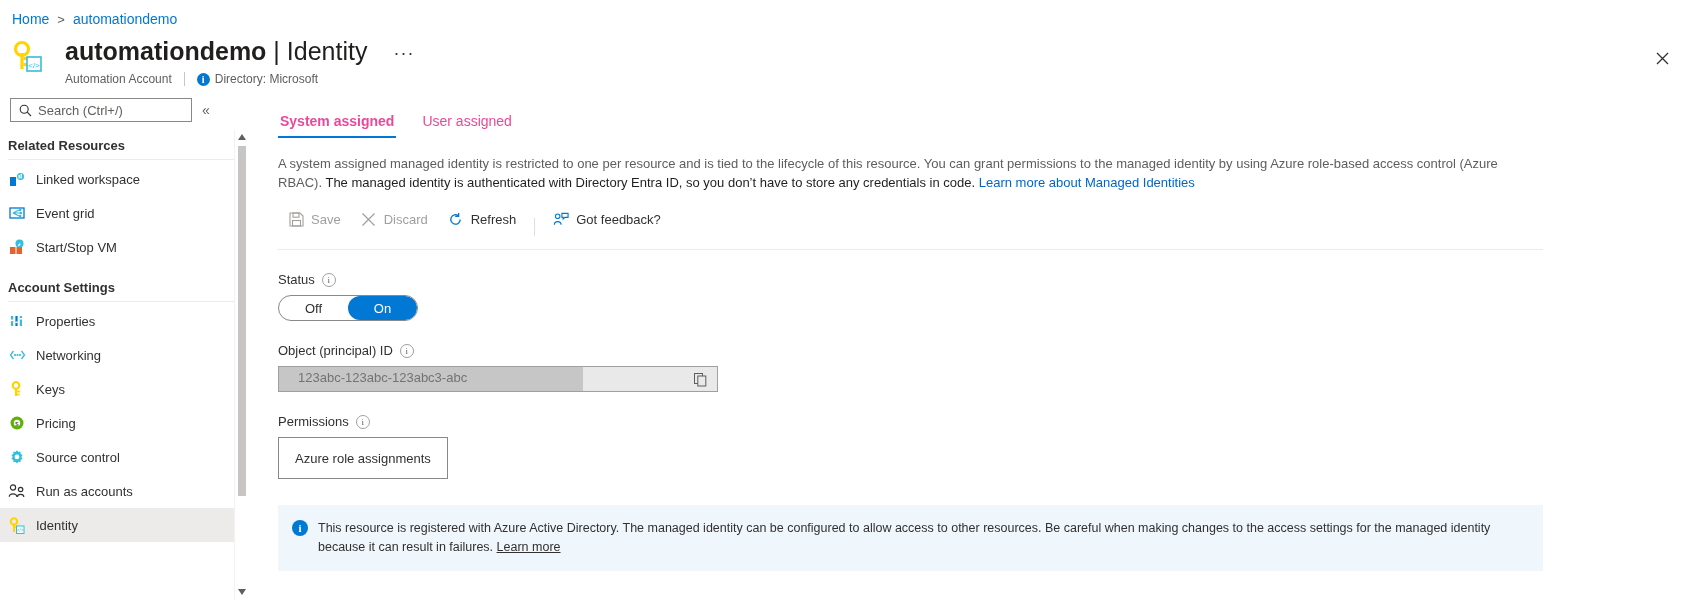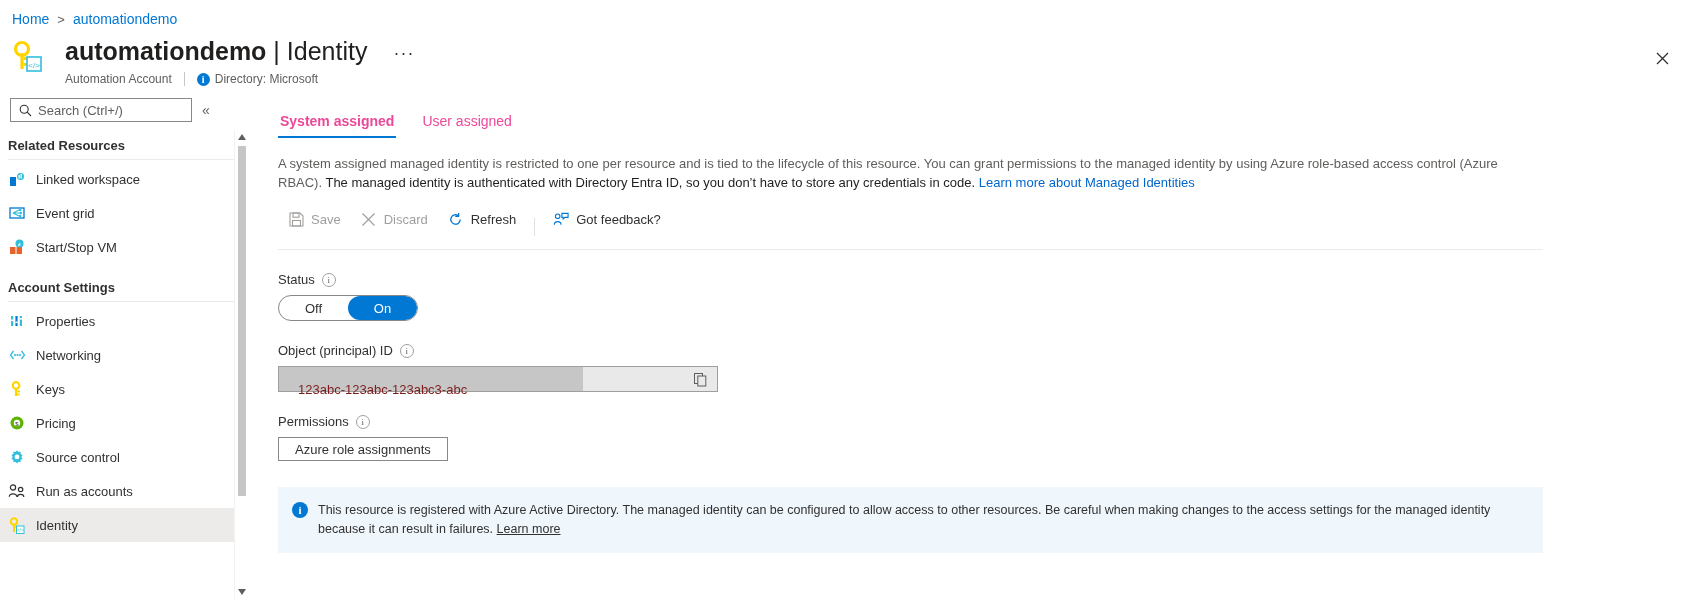--- a/index.html
+++ b/index.html
@@ -236,33 +236,33 @@
     background: #e9e9e9;
     margin-top: 8px;
   }
   .idwrap { position: relative; width: 440px; }
   .idhighlight {
     position: absolute; left: 1px; top: 1px;
     width: 304px; height: 24px;
     background: #c6c6c6;
   }
   .idtext {
-    position: absolute; left: 20px; top: 16px;
-    font-size: 13px; color: #7f1d1d;
+    position: absolute; left: 20px; top: 4px;
+    font-size: 13px; color: #737373;
     white-space: nowrap;
   }
   .copy-btn {
     width: 34px; height: 24px; margin-left: auto;
     display: flex; align-items: center; justify-content: center;
     cursor: pointer; z-index: 2;
   }
 
   .btn-outline {
     display: inline-flex; align-items: center; justify-content: center;
-    height: 24px; padding: 0 16px;
+    height: 42px; padding: 0 16px;
     border: 1px solid #8a8886; background: #fff;
     font-size: 13px; color: #323130;
     margin-top: 8px; cursor: pointer;
   }
 
   
   .banner {
     display: flex; align-items: flex-start;
     background: #eff6fc;
     max-width: 1265px;

